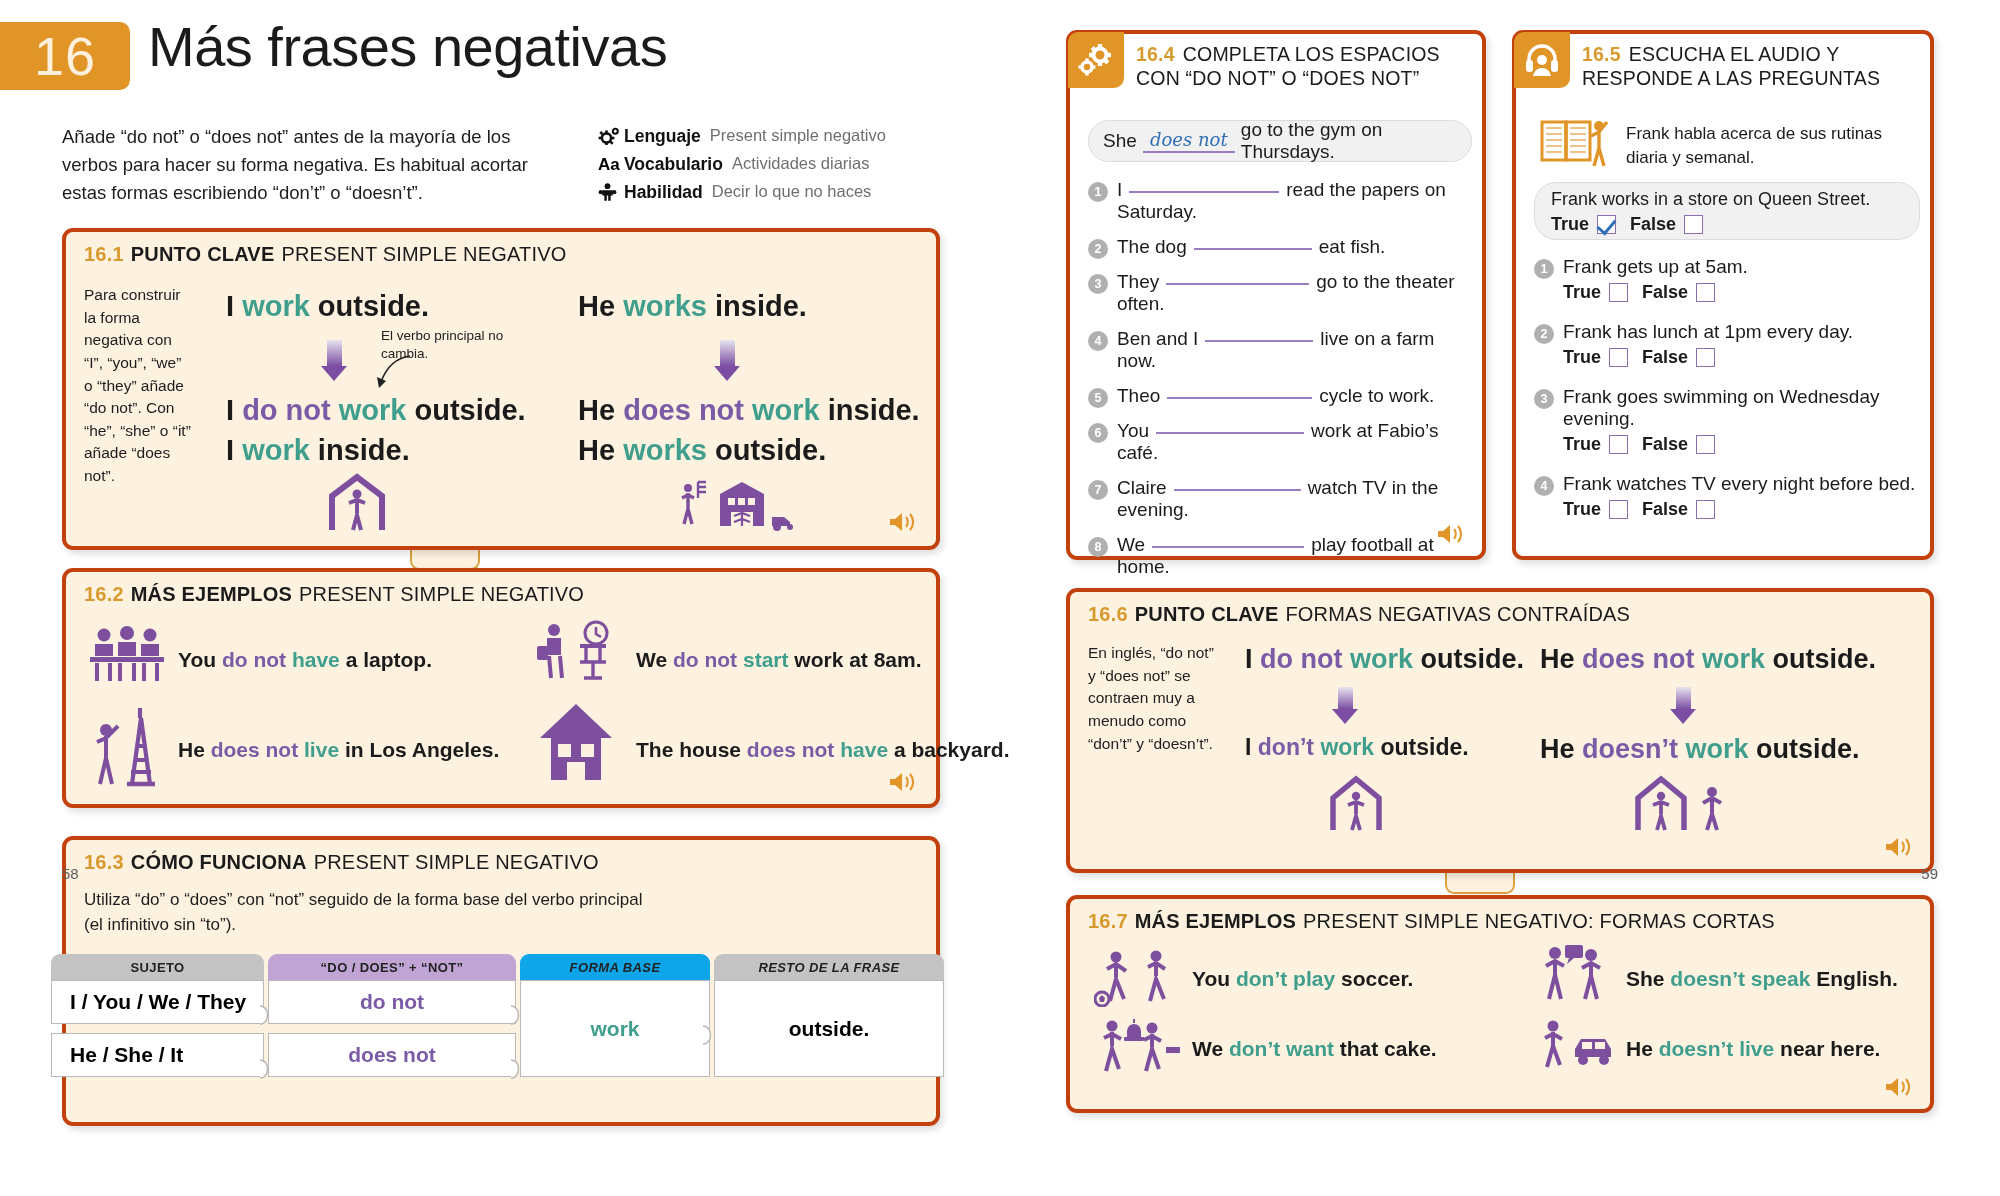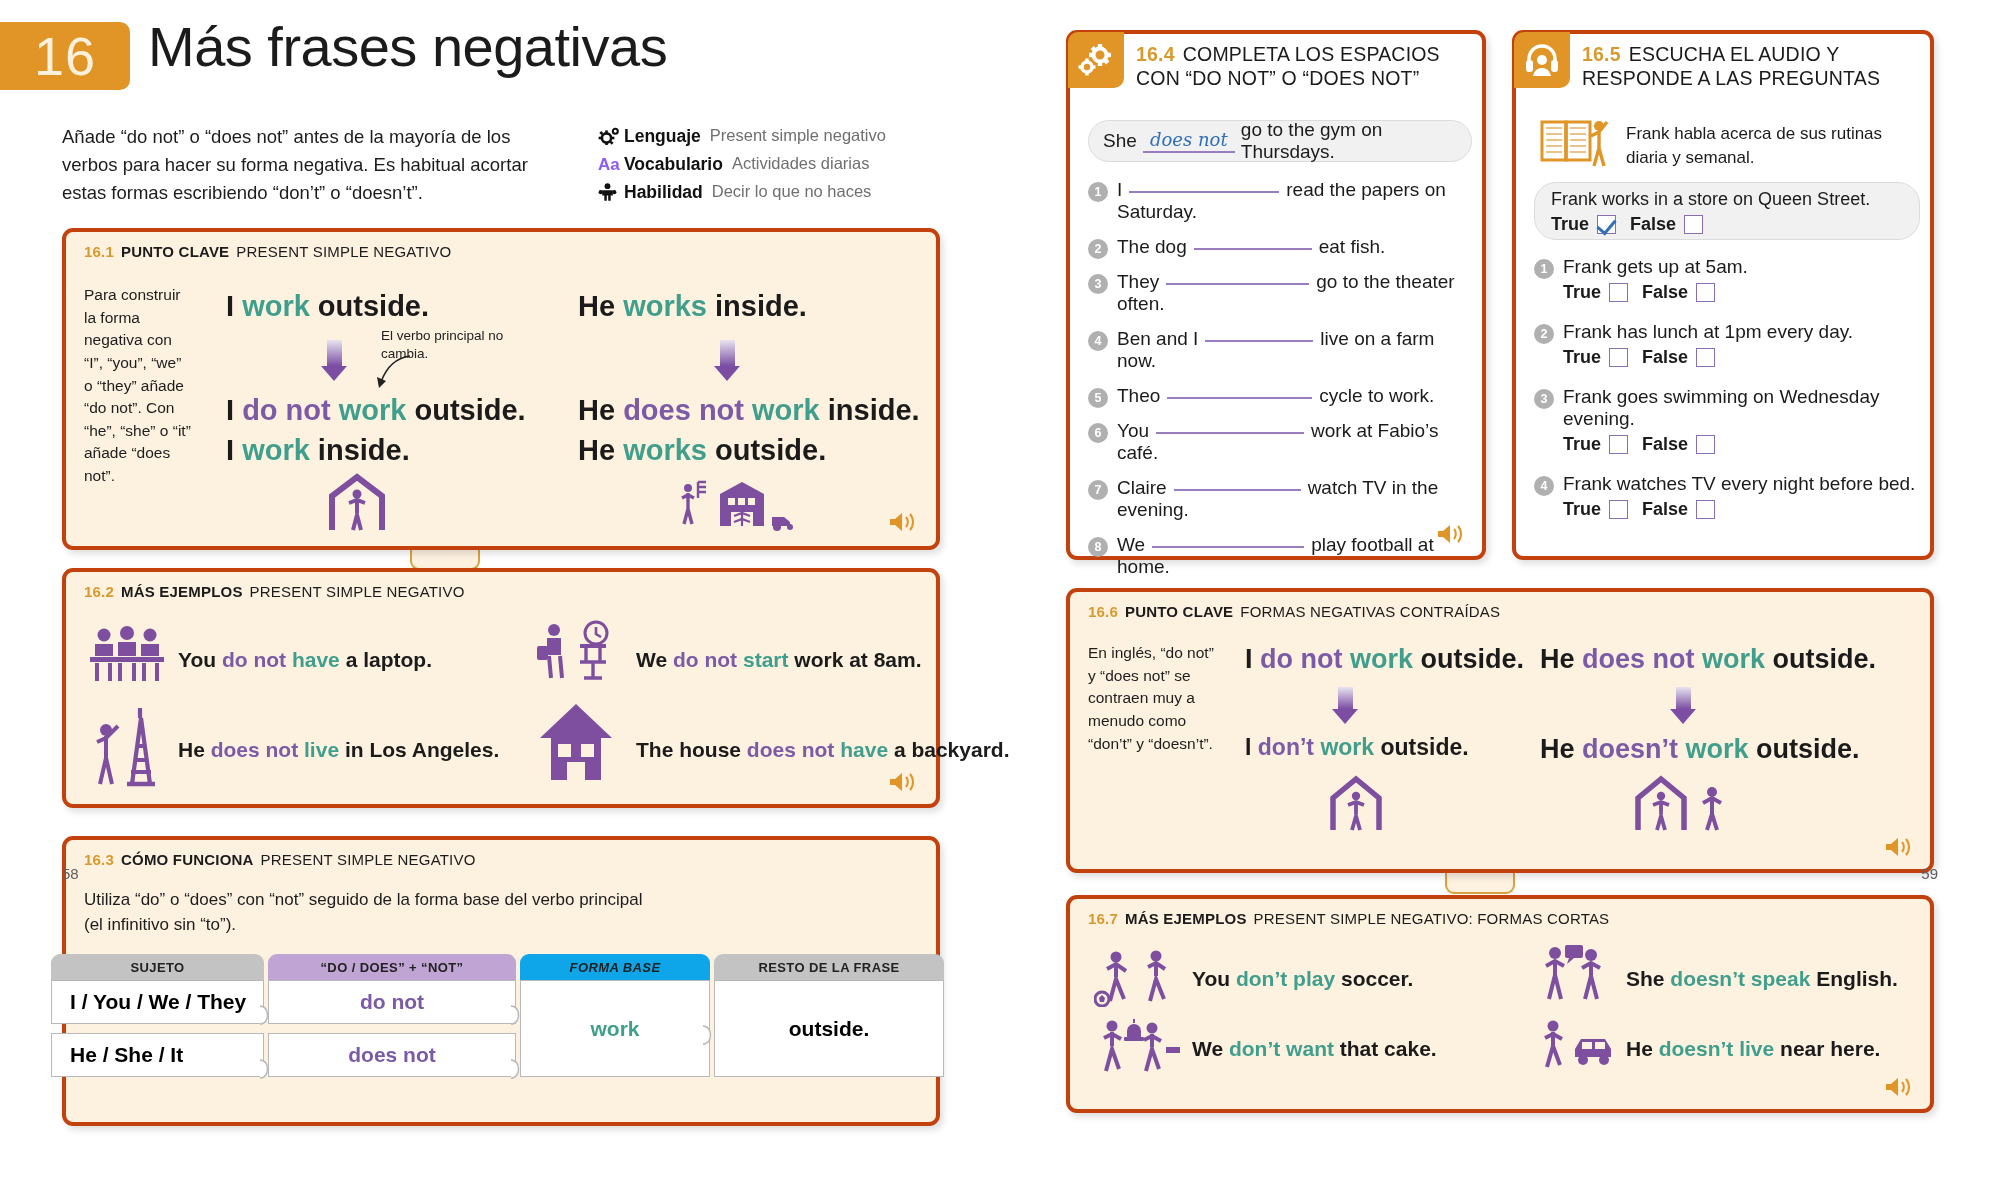--- a/index.html
+++ b/index.html
@@ -32,38 +32,38 @@
     font-size: 56px; font-weight: 300; color: #1b1b1b;
     letter-spacing: -0.5px; white-space: nowrap;
   }
   .intro {
     position: absolute; left: 62px; top: 123px; width: 470px;
     font-size: 18.5px; line-height: 1.52; color: #1d1d1d;
   }
   .meta { position: absolute; left: 598px; top: 126px; width: 360px; }
   .meta-row { display: flex; align-items: flex-start; margin-bottom: 7px; }
   .meta-ico {
-    width: 26px; flex: 0 0 26px; color: #8b5cf6;
+    width: 26px; flex: 0 0 26px; color: #000000;
     font-size: 17px; font-weight: bold; text-align: left;
     position: relative; top: 1px;
   }
   .meta-lbl { font-size: 17.5px; font-weight: bold; color: #111; margin-right: 9px; }
   .meta-val { font-size: 16.5px; color: #6f6f6f; }
 
   
   .panel {
     position: absolute;
     background: #fdf1e0;
     border: 4px solid #c2410c;
     border-radius: 11px;
     box-shadow: 3px 4px 7px rgba(0,0,0,0.13);
   }
   .panel.white { background: #ffffff; }
   .panel-head {
-    font-size: 15px; color: #1b1b1b; letter-spacing: 0.2px;
+    font-size: 20px; color: #1b1b1b; letter-spacing: 0.2px;
     padding: 11px 0 0 18px; white-space: nowrap;
   }
   .panel-head .num { color: #d89a2e; font-weight: bold; margin-right: 7px; }
   .panel-head .kind { font-weight: bold; margin-right: 7px; }
 
   
   .tab {
     position: absolute;
     background: #fdf1e0;
     border: 2px solid #d9a23f;
@@ -380,21 +380,21 @@
         <div class="puz-col" style="margin-left:4px;">
           <div class="puz-hd" style="background:#bfa4d4; width:248px;">“DO / DOES” + “NOT”</div>
           <div class="puz-cell center" style="width:248px; color:#7b5aa6;">do not</div>
           <div class="puz-cell center" style="width:248px; margin-top:9px; color:#7b5aa6;">does not</div>
         </div>
         <div class="puz-col" style="margin-left:4px;">
           <div class="puz-hd" style="background:#0ea5e9; width:190px;font-style:italic;">FORMA BASE</div>
           <div class="puz-cell center" style="width:190px; height:97px; color:#3f9e8c;">work</div>
         </div>
         <div class="puz-col" style="margin-left:4px;">
-          <div class="puz-hd" style="background:#c3c3c3; width:230px;">RESTO DE LA FRASE</div>
+          <div class="puz-hd" style="background:#c3c3c3; width:230px;font-style:italic;">RESTO DE LA FRASE</div>
           <div class="puz-cell center" style="width:230px; height:97px;">outside.</div>
         </div>
       </div>
 
       <svg style="position:absolute; left:192px; top:158px;" width="22" height="100">
         <path d="M2 8c10 0 10 18 0 18" stroke="#b9b9b9" stroke-width="1.5" fill="#fff"></path>
         <path d="M2 62c10 0 10 18 0 18" stroke="#b9b9b9" stroke-width="1.5" fill="#fff"></path>
       </svg>
       <svg style="position:absolute; left:443px; top:158px;" width="22" height="100">
         <path d="M2 8c10 0 10 18 0 18" stroke="#b9b9b9" stroke-width="1.5" fill="#fff"></path>

